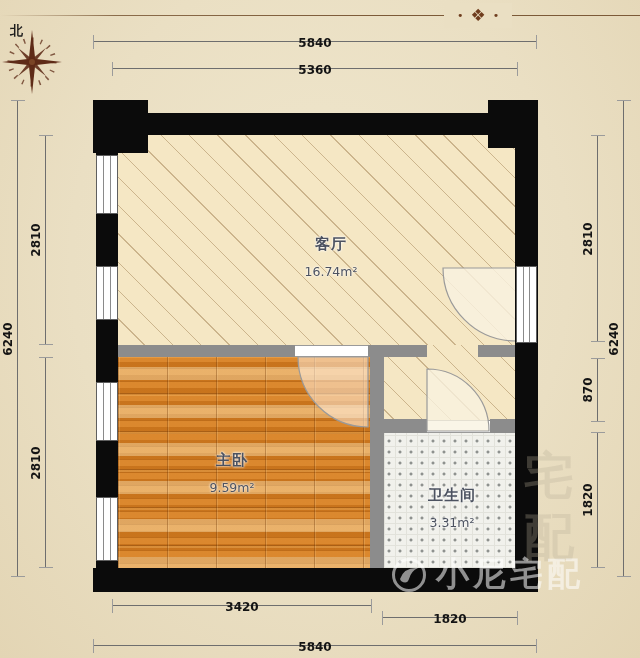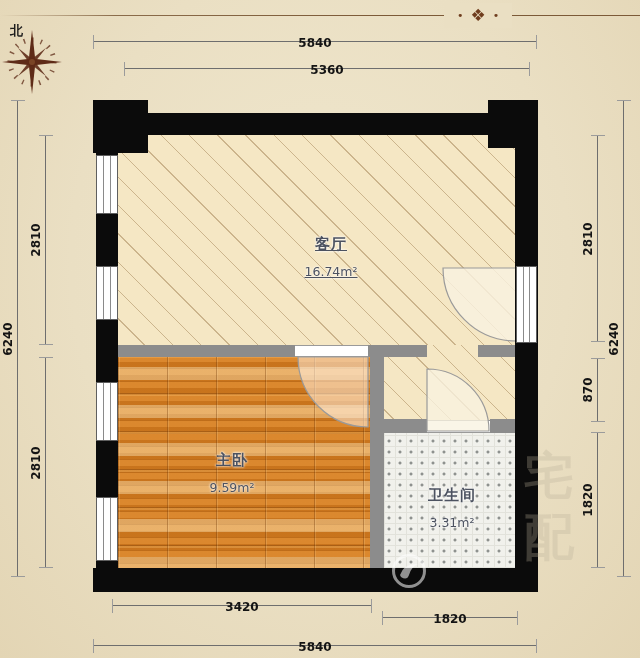--- a/index.html
+++ b/index.html
@@ -70,38 +70,38 @@
       background:#fff;border:1px solid #5f5f5f;box-sizing:border-box;}
   .door-leaf i{position:absolute;top:0;bottom:0;width:1px;background:#8a8a8a;}
 
   .plan-svg{position:absolute;left:0;top:0;pointer-events:none;}
 
   
   .room-label{position:absolute;width:100px;text-align:center;color:#4c5260;
       text-shadow:0 0 3px rgba(255,255,255,.9),0 0 2px rgba(255,255,255,.9);}
   .room-label .rname{font-size:15px;font-weight:bold;letter-spacing:1px;}
   .room-label .rarea{font-size:12.5px;margin-top:10px;}
-  .lbl-living{left:281px;top:235px;text-decoration:underline;}
+  .lbl-living{left:281px;top:235px;}
   .lbl-bedroom{left:182px;top:451px;}
   .lbl-bath{left:402px;top:486px;}
 
   
   .hdim{position:absolute;height:0;border-top:1px solid #6e6e6e;}
   .hdim::before,.hdim::after{content:"";position:absolute;top:-7px;width:1px;height:14px;background:#9b9b9b;}
   .hdim::before{left:0;} .hdim::after{right:0;}
   .hdim span{position:absolute;left:50%;top:-17px;transform:translateX(-50%);
       font-size:12px;font-weight:bold;color:#141414;white-space:nowrap;margin-top:11px;}
   .vdim{position:absolute;width:0;border-left:1px solid #6e6e6e;}
   .vdim::before,.vdim::after{content:"";position:absolute;left:-7px;height:1px;width:14px;background:#9b9b9b;}
   .vdim::before{top:0;} .vdim::after{bottom:0;}
   .vdim span{position:absolute;left:-10px;top:50%;transform:translate(-50%,-50%) rotate(-90deg);
       font-size:12px;font-weight:bold;color:#141414;white-space:nowrap;}
 
   .d-top-outer{left:93px;top:41px;width:444px;}
-  .d-top-inner{left:124px;top:68px;width:406px;}
+  .d-top-inner{left:112px;top:68px;width:406px;}
   .d-bot-bed{left:112px;top:605px;width:260px;}
   .d-bot-bath{left:382px;top:617px;width:136px;}
   .d-bot-outer{left:93px;top:645px;width:444px;}
   .d-left-outer{left:17px;top:100px;height:477px;}
   .d-left-up{left:45px;top:135px;height:210px;}
   .d-left-low{left:45px;top:357px;height:211px;}
   .d-right-up{left:597px;top:135px;height:207px;}
   .d-right-mid{left:597px;top:358px;height:64px;}
   .d-right-low{left:597px;top:432px;height:136px;}
   .d-right-outer{left:623px;top:100px;height:477px;}
@@ -239,15 +239,16 @@
   <div class="vdim d-right-outer">
       <span>6240</span>
     </div>
 
   <div class="wm-ghost">宅配</div>
   <div class="watermark">
     <svg width="38" height="38" viewBox="0 0 38 38">
       <circle cx="19" cy="19" r="15.5" fill="none" stroke="rgba(255,255,255,0.55)" stroke-width="3"></circle>
       <path d="M10 23 Q14 11 28 12 Q21 15 19 23 Q17 29 11 25 Z" fill="rgba(255,255,255,0.55)"></path>
     </svg>
+    <span class="wm-text">小尼宅配</span>
   </div>
 
 </div>
 
 </body></html>

